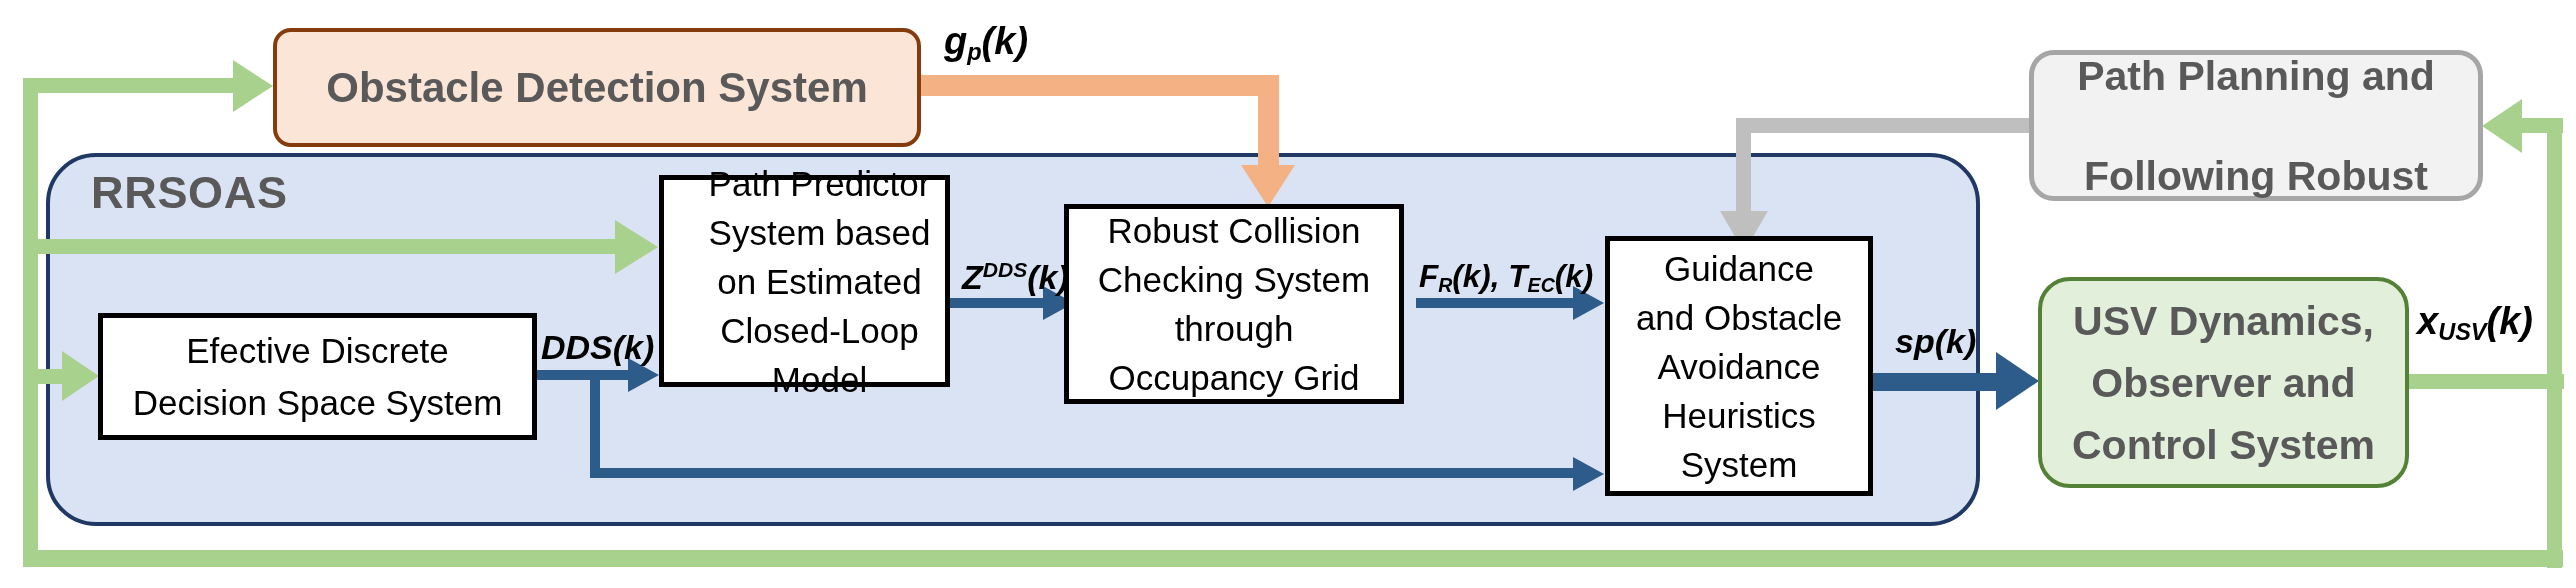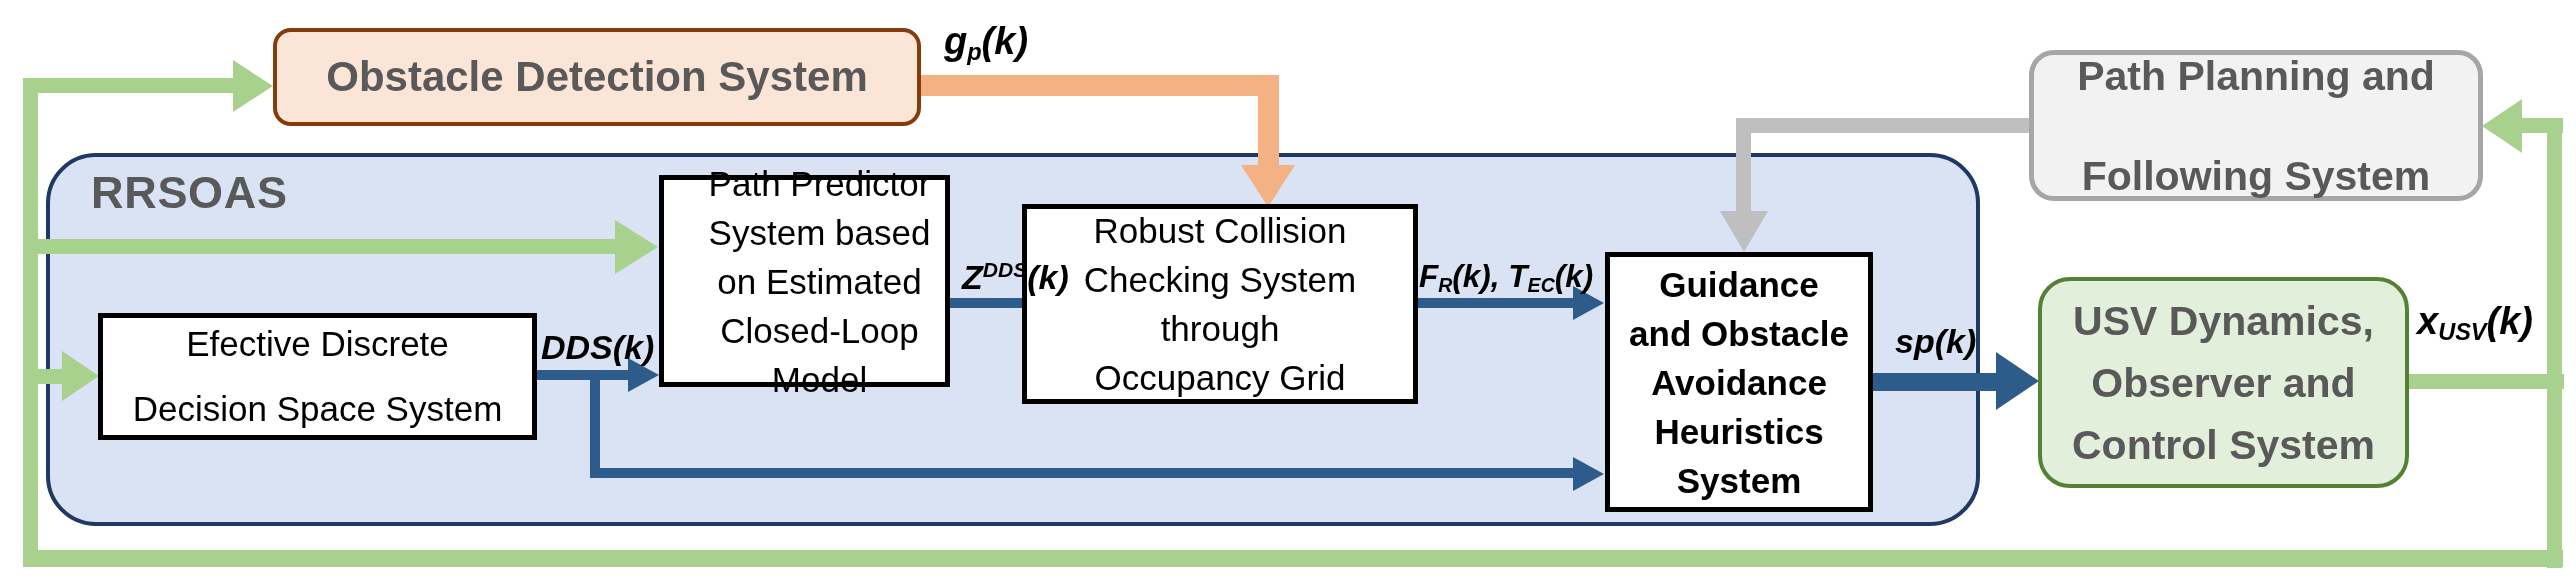--- a/index.html
+++ b/index.html
@@ -103,61 +103,61 @@
 
   <div class="seg blue" style="left:949px;top:298px;width:95px;height:9.8px;"></div>
   <div class="head" style="left:1043px;top:286px;border-top:17px solid transparent;border-bottom:17px solid transparent;border-left:31.5px solid var(--arrow-blue);"></div>
 
   <div class="seg blue" style="left:1416px;top:298px;width:158px;height:9.8px;"></div>
   <div class="head" style="left:1573px;top:286px;border-top:17px solid transparent;border-bottom:17px solid transparent;border-left:31.5px solid var(--arrow-blue);"></div>
 
   <div class="seg blue" style="left:1873px;top:373px;width:124px;height:18px;"></div>
   <div class="head" style="left:1996px;top:352px;border-top:29px solid transparent;border-bottom:29px solid transparent;border-left:43px solid var(--arrow-blue);"></div>
 
-  <div class="box obox" style="left:273px;top:28px;width:648px;height:98px;">
+  <div class="box obox" style="left:273px;top:28px;width:648px;height:119px;">
     <div>Obstacle Detection System</div>
   </div>
 
-  <div class="box wbox" style="left:98px;top:313px;width:439px;height:127px;line-height:52px;justify-content:space-between;">
+  <div class="box wbox" style="left:98px;top:313px;width:439px;height:127px;line-height:52px;">
     <div>Efective Discrete</div>
     <div>Decision Space System</div>
   </div>
 
   <div class="box wbox" style="left:659px;top:175px;width:291px;height:212px;padding-left:30px;">
     <div>Path Predictor</div>
     <div>System based</div>
     <div>on Estimated</div>
     <div>Closed-Loop</div>
     <div>Model</div>
   </div>
 
-  <div class="box wbox" style="left:1022px;top:204px;width:396px;height:200px;">
+  <div class="box wbox" style="left:1064px;top:204px;width:340px;height:200px;">
     <div>Robust Collision</div>
     <div>Checking System</div>
     <div>through</div>
     <div>Occupancy Grid</div>
   </div>
 
-  <div class="box wbox" style="left:1605px;top:252px;width:268px;height:260px;font-weight:bold;">
+  <div class="box wbox" style="left:1605px;top:236px;width:268px;height:260px;">
     <div>Guidance</div>
     <div>and Obstacle</div>
     <div>Avoidance</div>
     <div>Heuristics</div>
     <div>System</div>
   </div>
 
   <div class="box ubox" style="left:2038px;top:277px;width:371px;height:211px;">
     <div>USV Dynamics,</div>
     <div>Observer and</div>
     <div>Control System</div>
   </div>
 
   <div class="box ppbox" style="left:2029px;top:50px;width:454px;height:151px;">
     <div>Path Planning and</div>
-    <div>Following System</div>
+    <div>Following Robust</div>
   </div>
 
   <div class="sig" style="left:944px;top:19.6px;font-size:38px;">
     <span>g</span><sub>p</sub><span>(k)</span>
   </div>
 
   <div class="sig" style="left:541px;top:328px;">
     <span>DDS(k)</span>
   </div>
 

